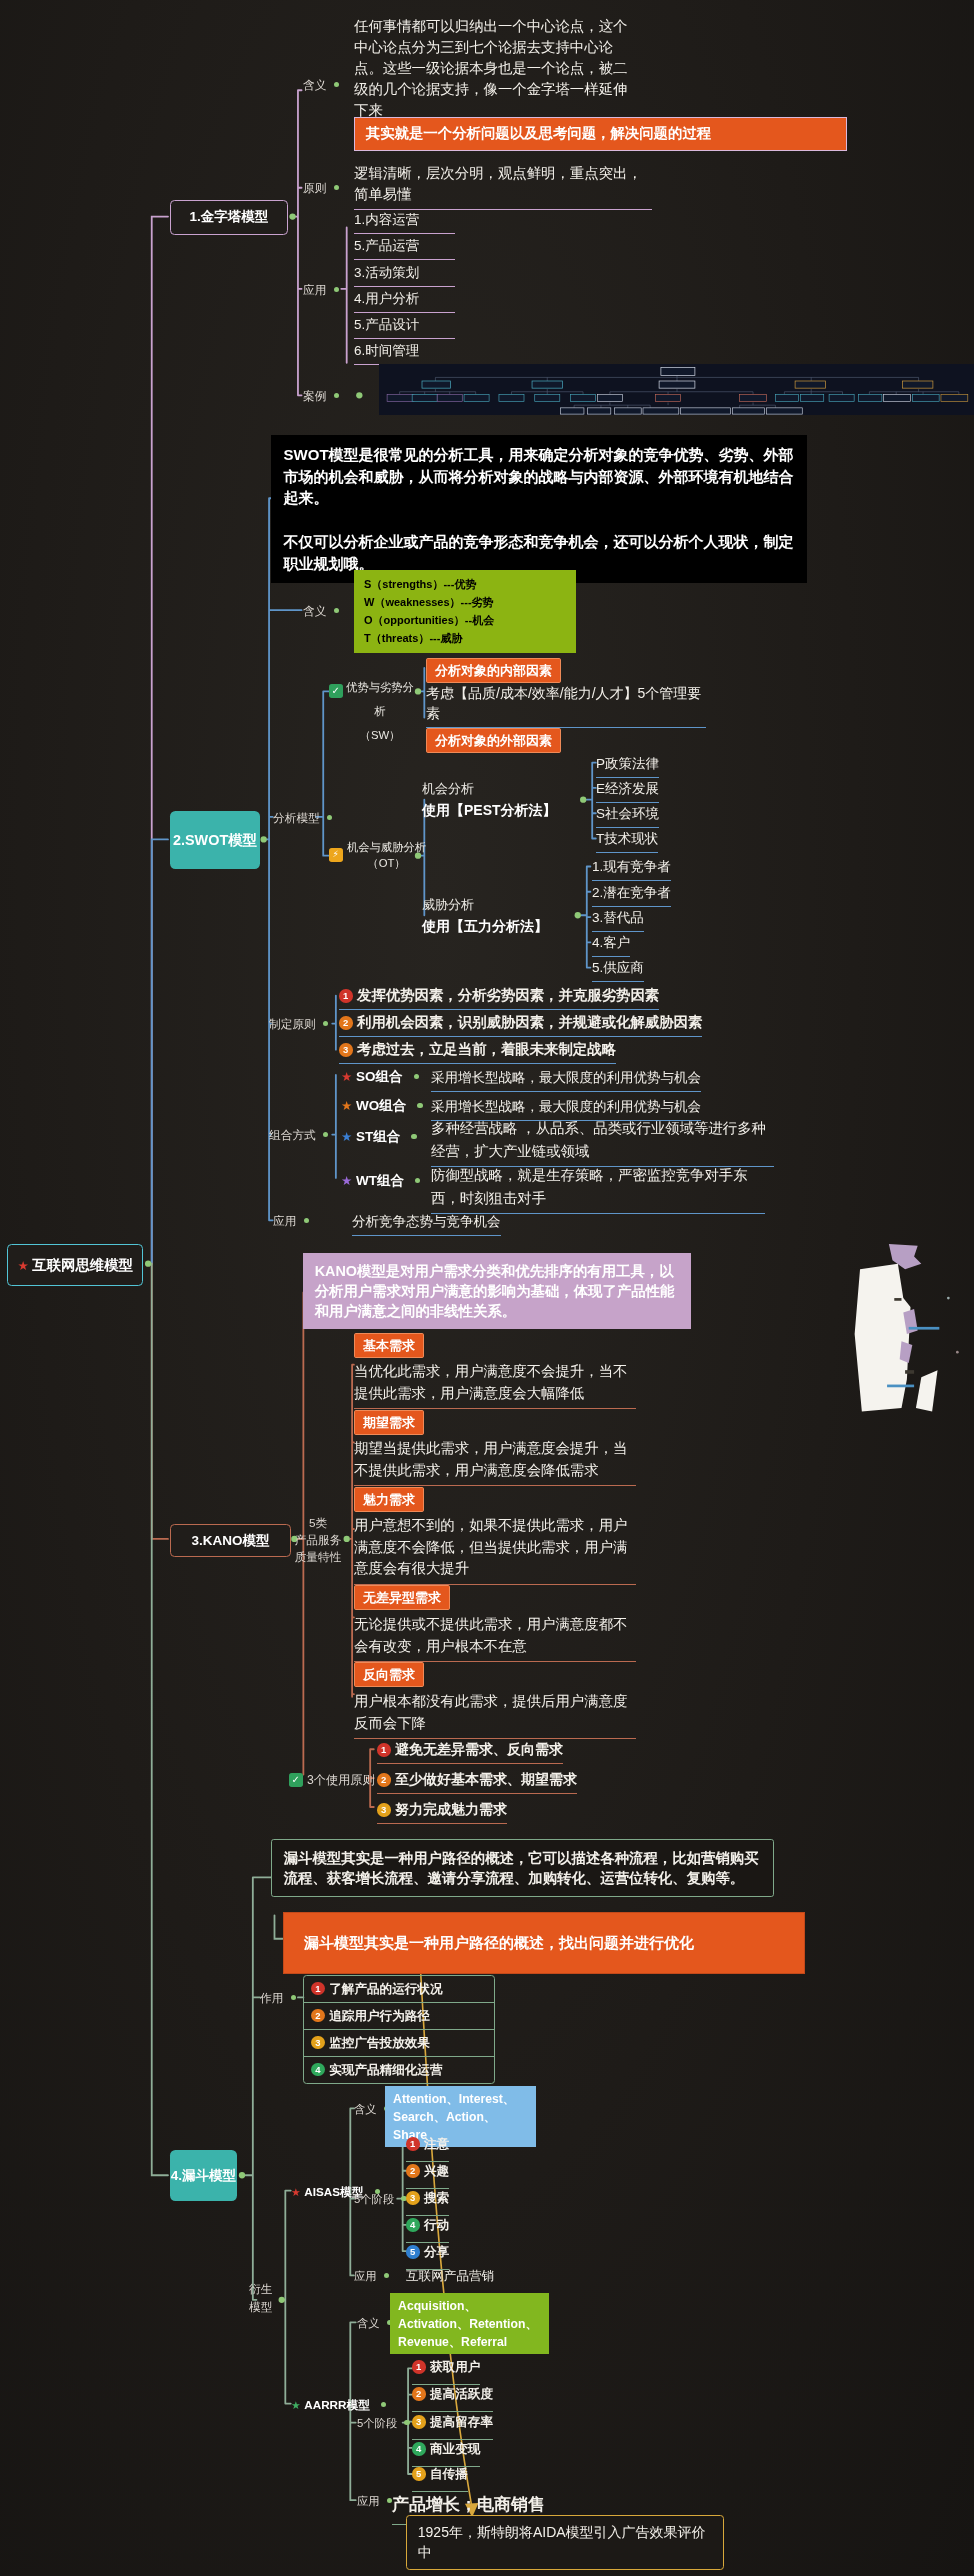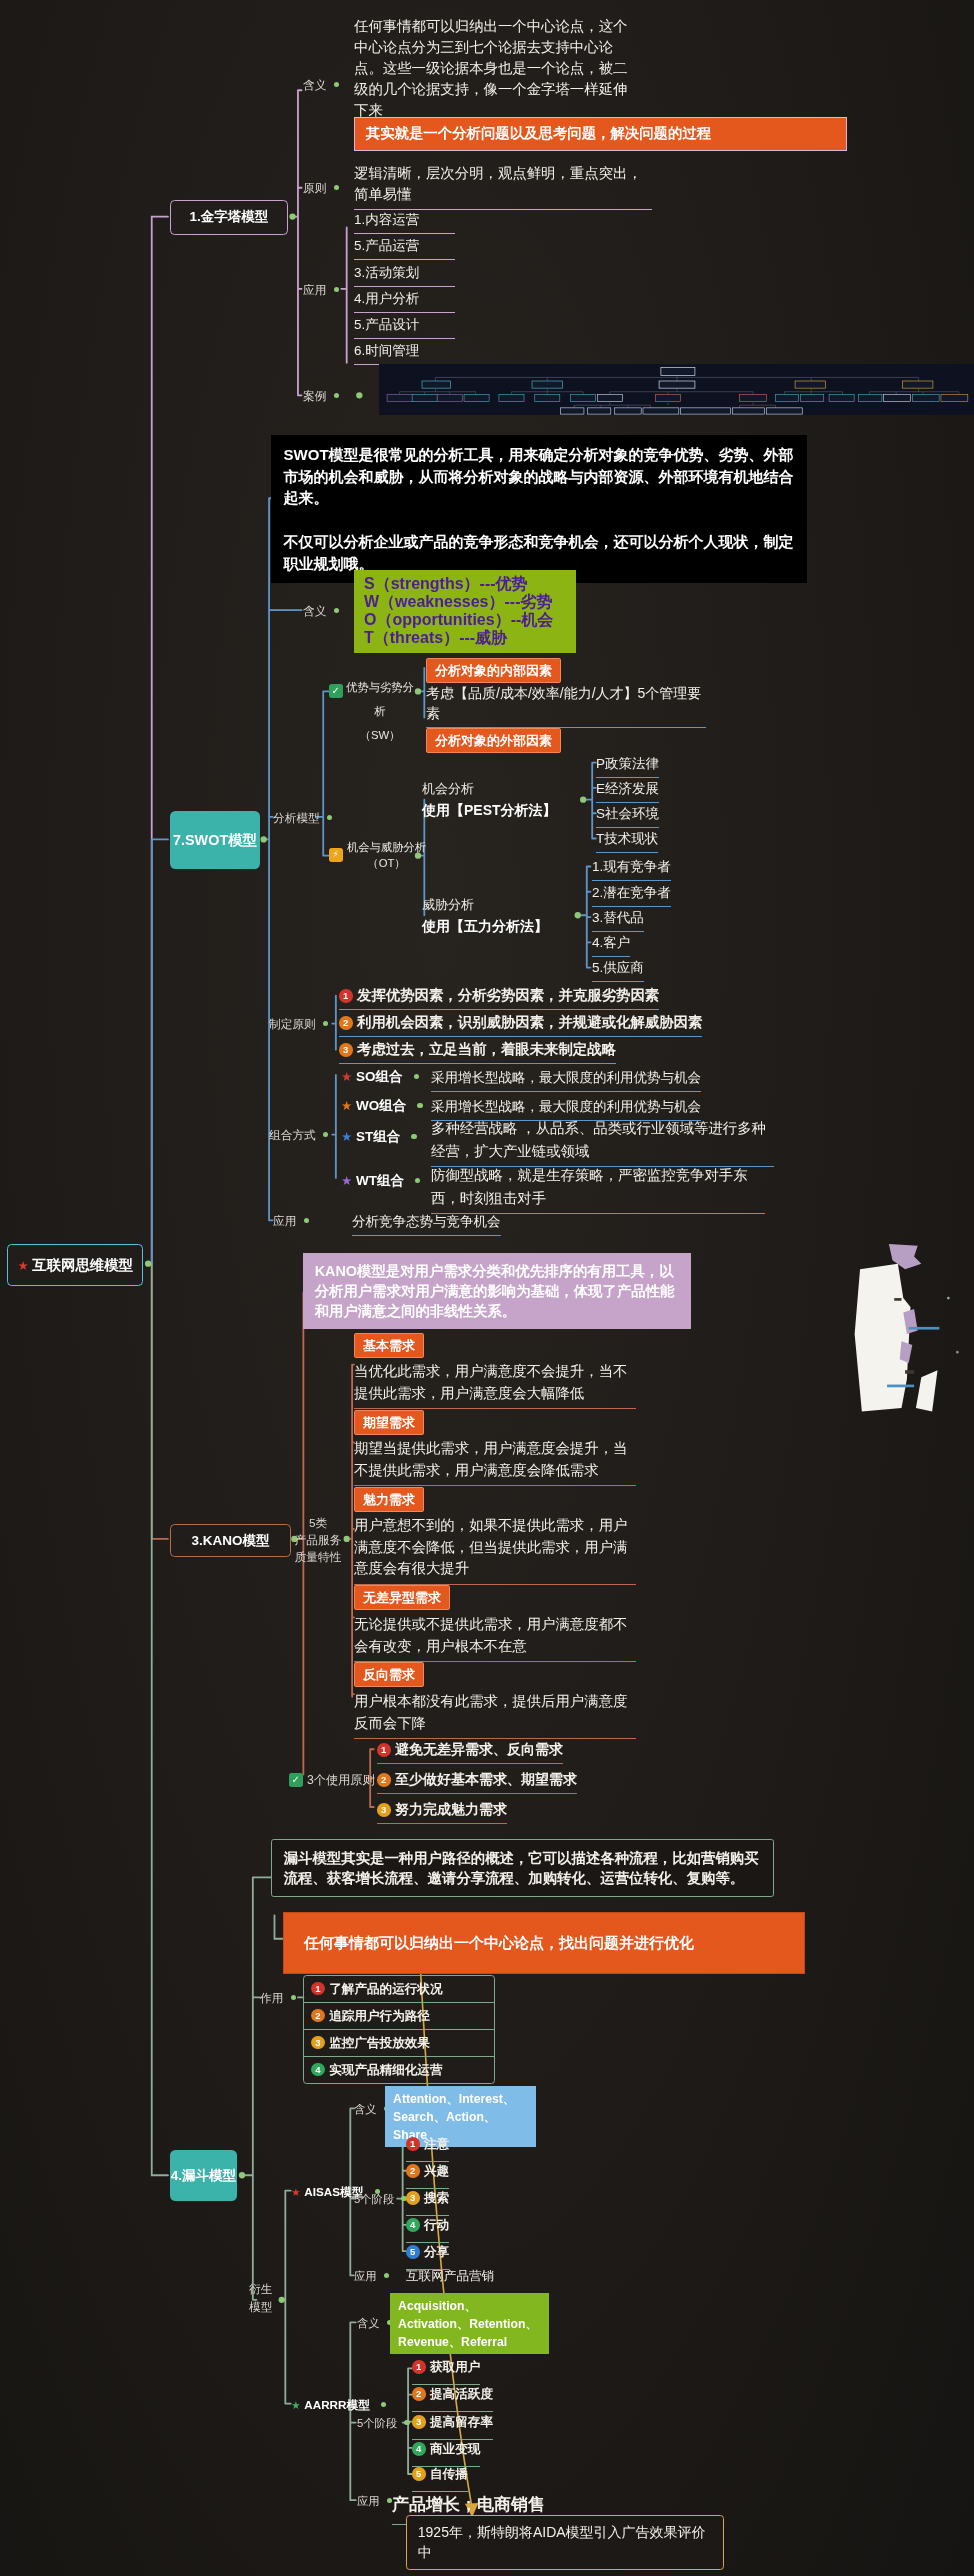--- a/index.html
+++ b/index.html
@@ -151,29 +151,29 @@
         <rect x="468" y="34" width="26" height="8" stroke="#49a8bd" stroke-width="0.7"></rect>
         <rect x="500" y="34" width="28" height="8" stroke="#49a8bd" stroke-width="0.7"></rect>
         <rect x="533" y="34" width="26" height="8" stroke="#49a8bd" stroke-width="0.7"></rect>
         <rect x="561" y="34" width="30" height="8" stroke="#cfd6e4" stroke-width="0.7"></rect>
         <rect x="593" y="34" width="30" height="8" stroke="#49a8bd" stroke-width="0.7"></rect>
         <rect x="625" y="34" width="30" height="8" stroke="#c8963c" stroke-width="0.7"></rect>
       </g>
     </svg>
   </div>
 
-  <div class="nbx" style="left:170px;top:811px;width:90px;height:58px;background:#3bb3ab;font-size:14.4px;line-height:20px;border-radius:5.4px;">7.SWOT模型</div>
+  <div class="nbx" style="left:170px;top:811px;width:90px;height:58px;background:#3bb3ab;font-size:14.4px;line-height:20px;border-radius:5.4px;">2.SWOT模型</div>
 
   <div class="abs" style="left:271px;top:435px;width:511px;background:#000;color:#fff;z-index:3;padding:9px 12.6px;font-size:15px;font-weight:700;line-height:21.7px;">
     <div>SWOT模型是很常见的分析工具，用来确定分析对象的竞争优势、劣势、外部市场的机会和威胁，从而将分析对象的战略与内部资源、外部环境有机地结合起来。</div>
     <div style="margin-top:21.7px;">不仅可以分析企业或产品的竞争形态和竞争机会，还可以分析个人现状，制定职业规划哦。</div>
   </div>
 
   <div class="lb gd" style="left:303px;top:604px;">含义</div>
-  <div class="abs" style="left:354px;top:570px;width:202px;background:#8cb412;z-index:3;padding:5.4px 10px;color:#4c1d95;font-size:16px;font-weight:700;line-height:18px;">
+  <div class="abs" style="left:354px;top:570px;width:202px;background:#8cb412;z-index:3;padding:5.4px 10px;color:#000000;font-size:11px;font-weight:700;line-height:18px;">
     <div>S（strengths）---优势</div>
     <div>W（weaknesses）---劣势</div>
     <div>O（opportunities）--机会</div>
     <div>T（threats）---威胁</div>
   </div>
 
   <div class="lb gd" style="left:273px;top:811px;">分析模型</div>
 
   <span class="sq sq-grn abs" style="left:329px;top:684px;z-index:4;">✓</span>
   <div class="mid" style="left:345px;top:675px;width:70px;font-size:11.3px;line-height:24px;">
@@ -293,21 +293,21 @@
     <span class="numico n2">2</span><span>至少做好基本需求、期望需求</span>
   </div>
   <div class="itemrow ul-brown" style="left:377px;top:1801px;font-size:14px;">
     <span class="numico n3">3</span><span>努力完成魅力需求</span>
   </div>
 
   <div class="nbx" style="left:170px;top:2150px;width:67px;height:51px;background:#3bb3ab;font-size:13.5px;line-height:18px;border-radius:5.4px;">4.漏斗模型</div>
 
   <div class="abs" style="left:271px;top:1839px;width:478px;background:#1a1714;border:1.4px solid #7fa98a;border-radius:2.7px;z-index:3;padding:8.1px 11.7px;color:#f3f0ea;font-size:14.4px;font-weight:700;line-height:20px;">漏斗模型其实是一种用户路径的概述，它可以描述各种流程，比如营销购买流程、获客增长流程、邀请分享流程、加购转化、运营位转化、复购等。</div>
 
-  <div class="obox" style="left:283px;top:1912px;width:480px;height:60px;display:flex;align-items:center;padding:0 20px;font-size:15px;z-index:3;">任何事情都可以归纳出一个中心论点，找出问题并进行优化</div>
+  <div class="obox" style="left:283px;top:1912px;width:480px;height:60px;display:flex;align-items:center;padding:0 20px;font-size:15px;z-index:3;">漏斗模型其实是一种用户路径的概述，找出问题并进行优化</div>
 
   <div class="lb gd" style="left:260px;top:1991px;">作用</div>
   <div class="abs" style="left:303px;top:1975px;width:190px;border:1.4px solid #7fa98a;border-radius:3.6px;z-index:3;">
     <div style="padding:4.5px 7.2px;border-bottom:1.4px solid #7fa98a;font-size:12.6px;font-weight:700;color:#f3f0ea;white-space:nowrap;"><span class="numico n1">1</span><span>了解产品的运行状况</span></div>
     <div style="padding:4.5px 7.2px;border-bottom:1.4px solid #7fa98a;font-size:12.6px;font-weight:700;color:#f3f0ea;white-space:nowrap;"><span class="numico n2">2</span><span>追踪用户行为路径</span></div>
     <div style="padding:4.5px 7.2px;border-bottom:1.4px solid #7fa98a;font-size:12.6px;font-weight:700;color:#f3f0ea;white-space:nowrap;"><span class="numico n3">3</span><span>监控广告投放效果</span></div>
     <div style="padding:4.5px 7.2px;font-size:12.6px;font-weight:700;color:#f3f0ea;white-space:nowrap;"><span class="numico n4">4</span><span>实现产品精细化运营</span></div>
   </div>
 
   <div class="mid" style="left:249px;top:2280px;width:27px;font-size:11.7px;line-height:18px;color:#ddd8d2;text-align:left;">

